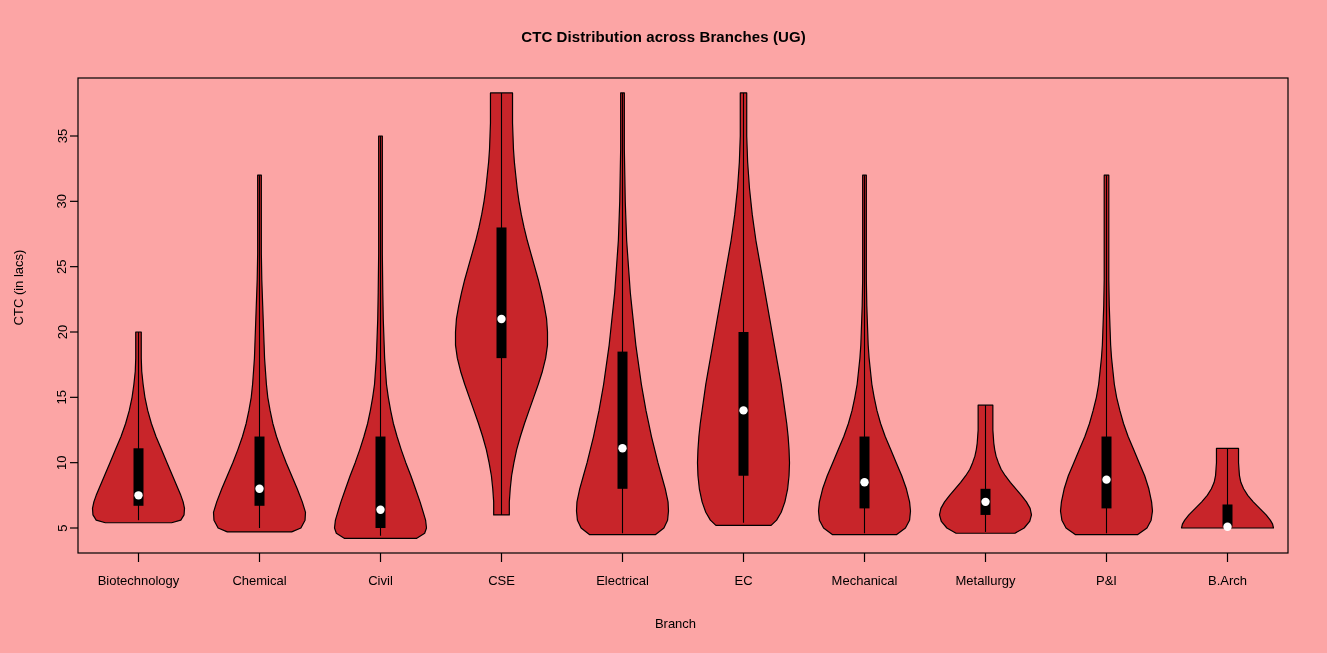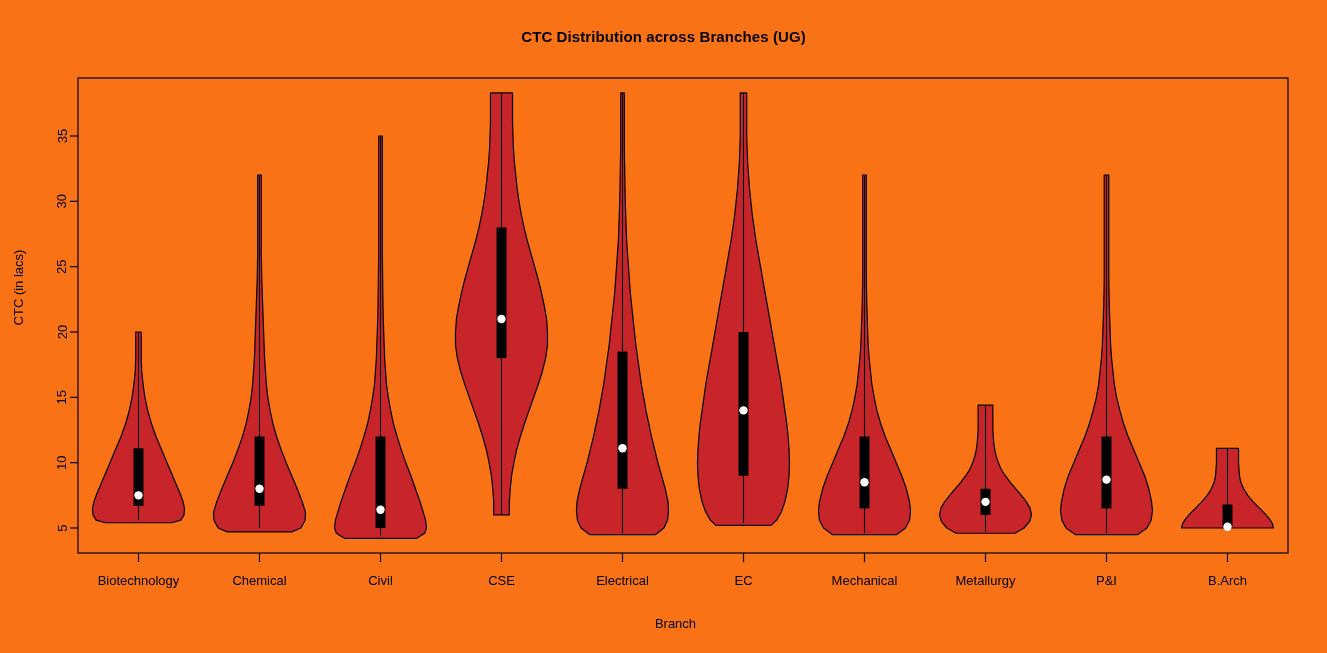--- a/index.html
+++ b/index.html
@@ -1,17 +1,17 @@
 <!DOCTYPE html>
 <html><head>
 <meta charset="utf-8">
 <style>
   html,body{margin:0;padding:0;background:#ffffff;}
   body{width:1327px;height:653px;font-family:"Liberation Sans",sans-serif;overflow:hidden;}
-  #root{position:relative;width:1327px;height:653px;background:#f97316;}
+  #root{position:relative;width:1327px;height:653px;background:#fca5a5;}
   #plot-title{
     position:absolute;left:0;top:28px;width:1327px;text-align:center;
     font-size:15px;font-weight:bold;color:#000;letter-spacing:0.1px;
   }
   #ylab{
     position:absolute;left:-62px;top:280px;width:160px;text-align:center;
     font-size:13px;color:#000;transform:rotate(-90deg);transform-origin:50% 50%;
   }
   #xlab{
     position:absolute;left:0;top:616px;width:1327px;text-align:center;

